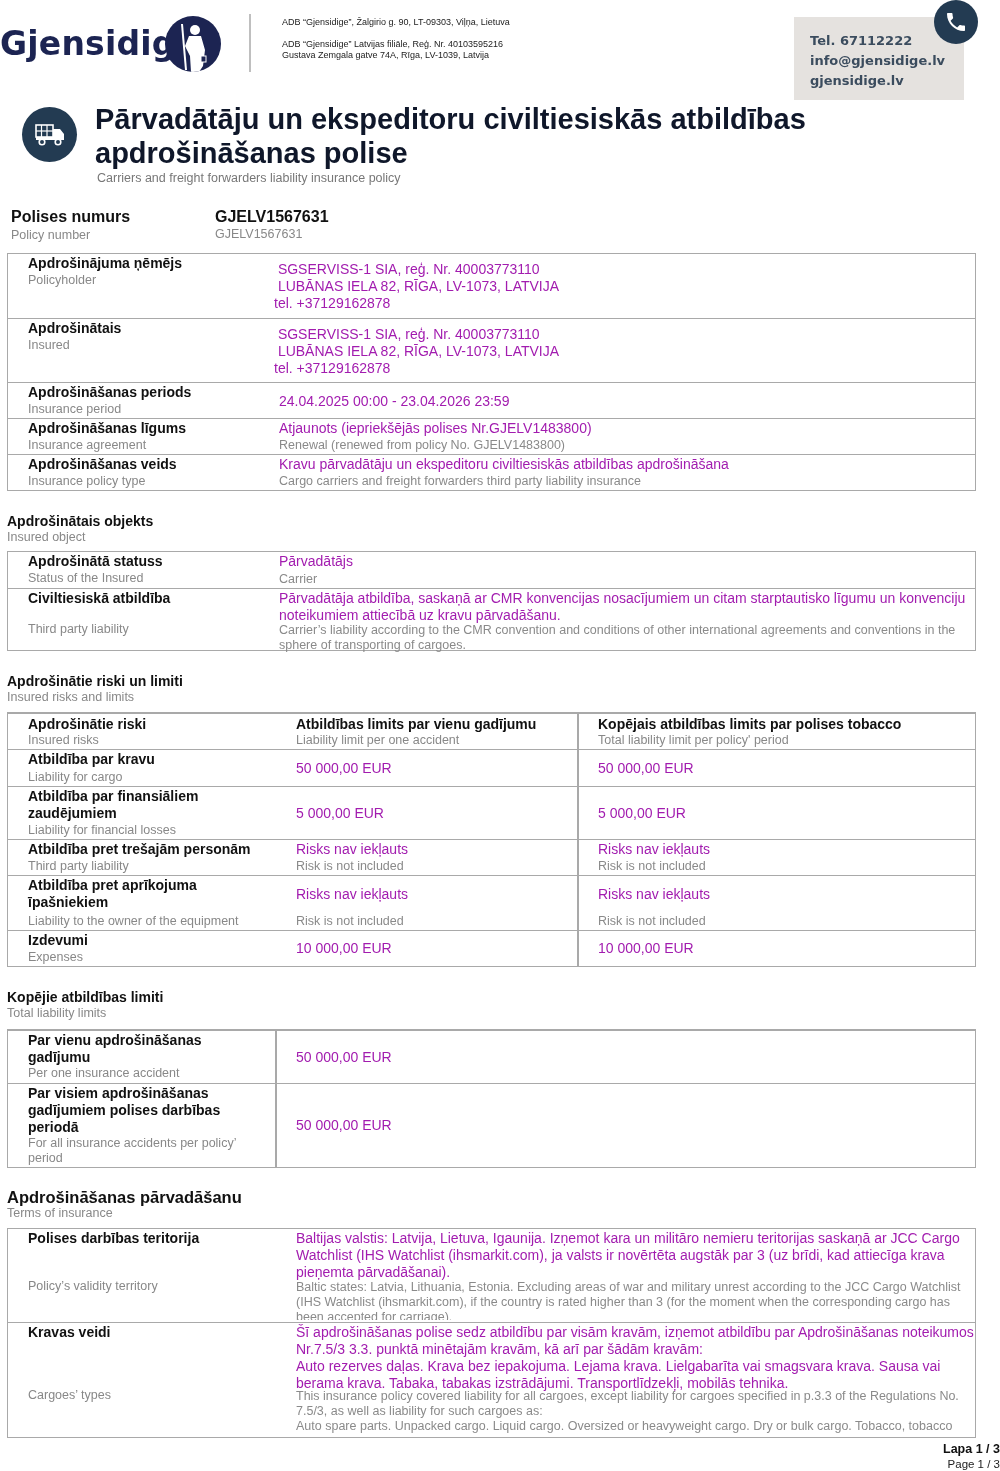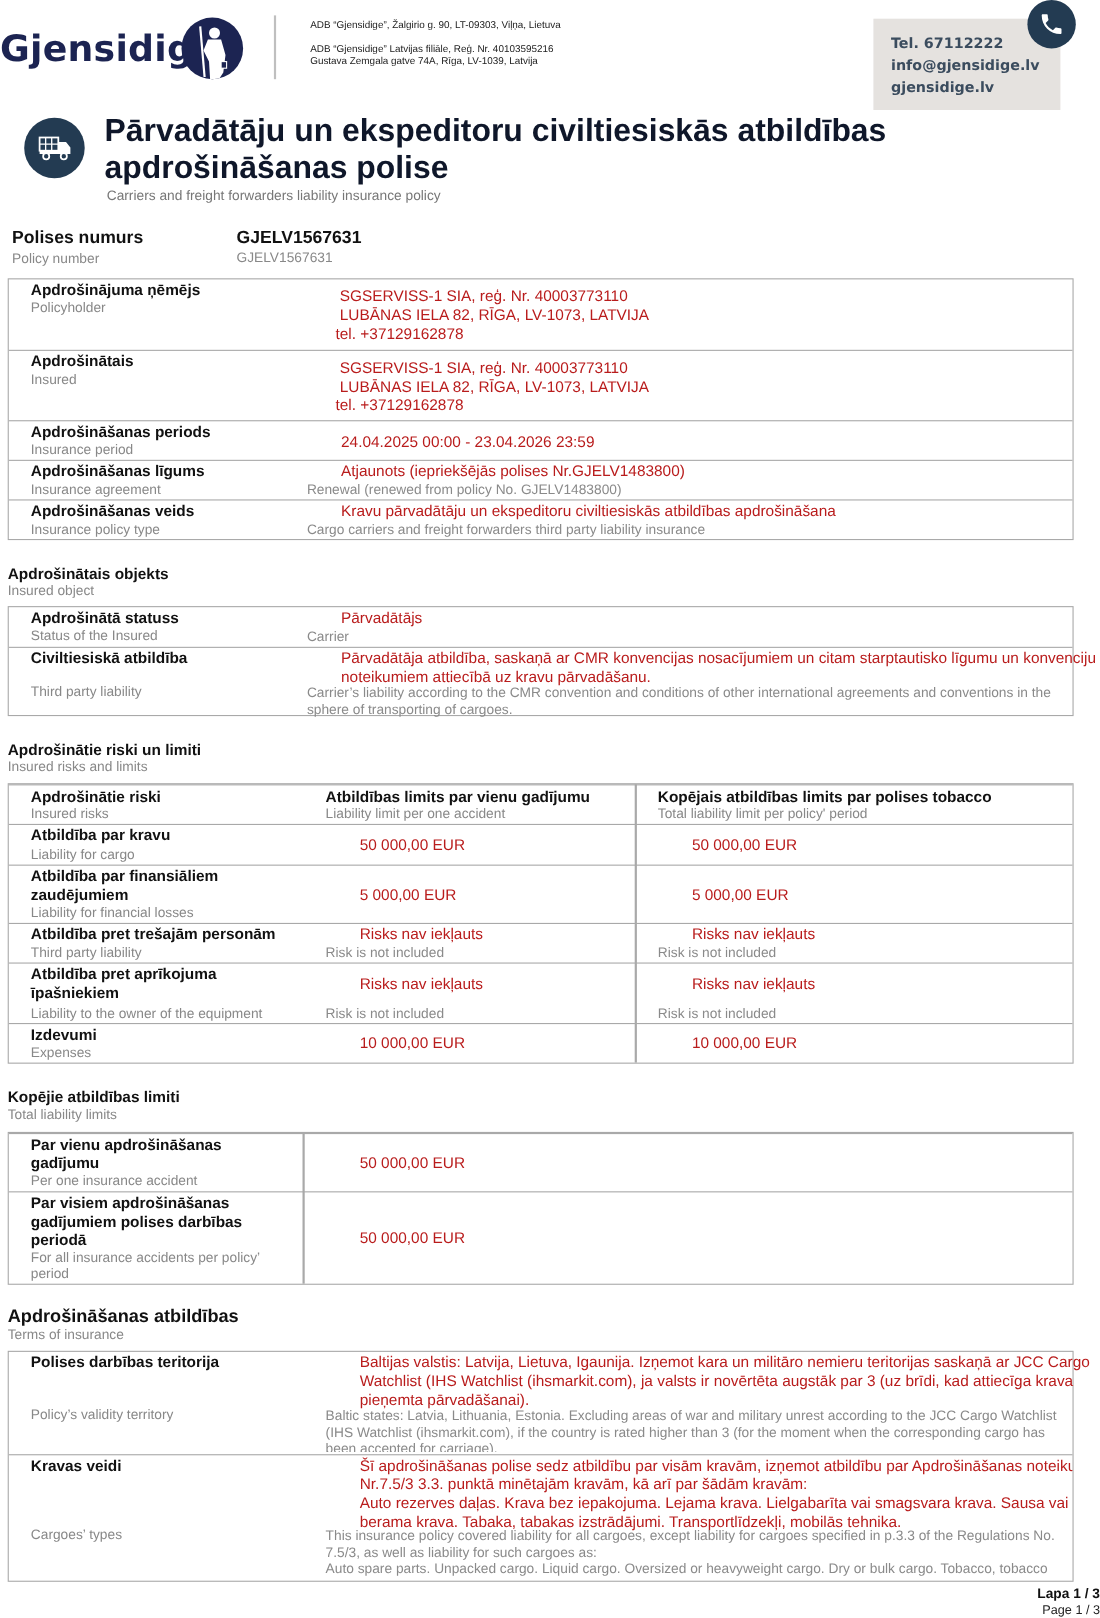--- a/index.html
+++ b/index.html
@@ -17,21 +17,21 @@
   .contact-box div { font-size: 13px; font-weight: bold; color: #3b4c5e; line-height: 20px; font-family: "DejaVu Sans", sans-serif; }
   .phone-badge { left: 934px; top: 0px; width: 44px; height: 44px; border-radius: 50%; background: #233b52; display: flex; align-items: center; justify-content: center; }
 
   
   .title-icon { left: 22px; top: 107px; width: 55px; height: 55px; border-radius: 50%; background: #233b52; display: flex; align-items: center; justify-content: center; }
   .title { left: 95px; top: 102px; width: 760px; font-size: 29px; font-weight: bold; line-height: 34px; color: #0f172a; }
   .subtitle { left: 97px; top: 171px; font-size: 12.5px; color: #777; }
 
   .lbl-b { font-weight: bold; font-size: 14px; color: #111; line-height: 17px; }
   .lbl-g { font-size: 12.5px; color: #888; line-height: 15px; }
-  .val { font-size: 14px; color: #b91c1c; line-height: 17px; margin-left: 31px; }
+  .val { font-size: 14px; color: #a21caf; line-height: 17px; }
   .val-g { font-size: 12.5px; color: #8a8a8a; line-height: 15px; }
 
   .pn-label { left: 11px; top: 208px; font-size: 16px; font-weight: bold; }
   .pn-label-en { left: 11px; top: 228px; font-size: 12.5px; color: #888; }
   .pn-val { left: 215px; top: 208px; font-size: 16px; font-weight: bold; }
   .pn-val-en { left: 215px; top: 227px; font-size: 12.5px; color: #888; }
 
   .tbl { position: absolute; left: 7px; width: 969px; border: 1.5px solid #a9a9a9; }
   .row { position: relative; border-top: 1.5px solid #a9a9a9; }
   .row:first-child { border-top: none; }
@@ -200,21 +200,21 @@
     <div class="cell lbl-g" style="left:20px;top:35px;">Per one insurance accident</div>
     <div class="cell val" style="left:288px;top:18px;">50 000,00 EUR</div>
   </div>
   <div class="row" style="height:84px;">
     <div class="cell lbl-b" style="left:20px;top:1px;width:220px;">Par visiem apdrošināšanas gadījumiem polises darbības periodā</div>
     <div class="cell lbl-g" style="left:20px;top:52px;width:230px;">For all insurance accidents per policy’ period</div>
     <div class="cell val" style="left:288px;top:33px;">50 000,00 EUR</div>
   </div>
 </div>
 
-<div class="abs" style="left:7px;top:1188px;font-size:16.5px;font-weight:bold;">Apdrošināšanas atbildības</div>
+<div class="abs" style="left:7px;top:1188px;font-size:16.5px;font-weight:bold;">Apdrošināšanas pārvadāšanu</div>
 <div class="abs sec-h-en" style="top:1206px;">Terms of insurance</div>
 <div class="tbl" style="top:1228px;">
   <div class="row" style="height:93px;">
     <div class="cell lbl-b" style="left:20px;top:1px;">Polises darbības teritorija</div>
     <div class="cell lbl-g" style="left:20px;top:50px;">Policy’s validity territory</div>
     <div class="cell val" style="left:288px;top:1px;width:670px;">Baltijas valstis: Latvija, Lietuva, Igaunija. Izņemot kara un militāro nemieru teritorijas saskaņā ar JCC Cargo Watchlist (IHS Watchlist (ihsmarkit.com), ja valsts ir novērtēta augstāk par 3 (uz brīdi, kad attiecīga krava pieņemta pārvadāšanai).</div>
     <div class="cell val-g" style="left:288px;top:51px;width:682px;overflow:hidden;height:40px;">Baltic states: Latvia, Lithuania, Estonia. Excluding areas of war and military unrest according to the JCC Cargo Watchlist (IHS Watchlist (ihsmarkit.com), if the country is rated higher than 3 (for the moment when the corresponding cargo has been accepted for carriage).</div>
   </div>
   <div class="row" style="height:115px;overflow:hidden;">
     <div class="cell lbl-b" style="left:20px;top:1px;">Kravas veidi</div>

